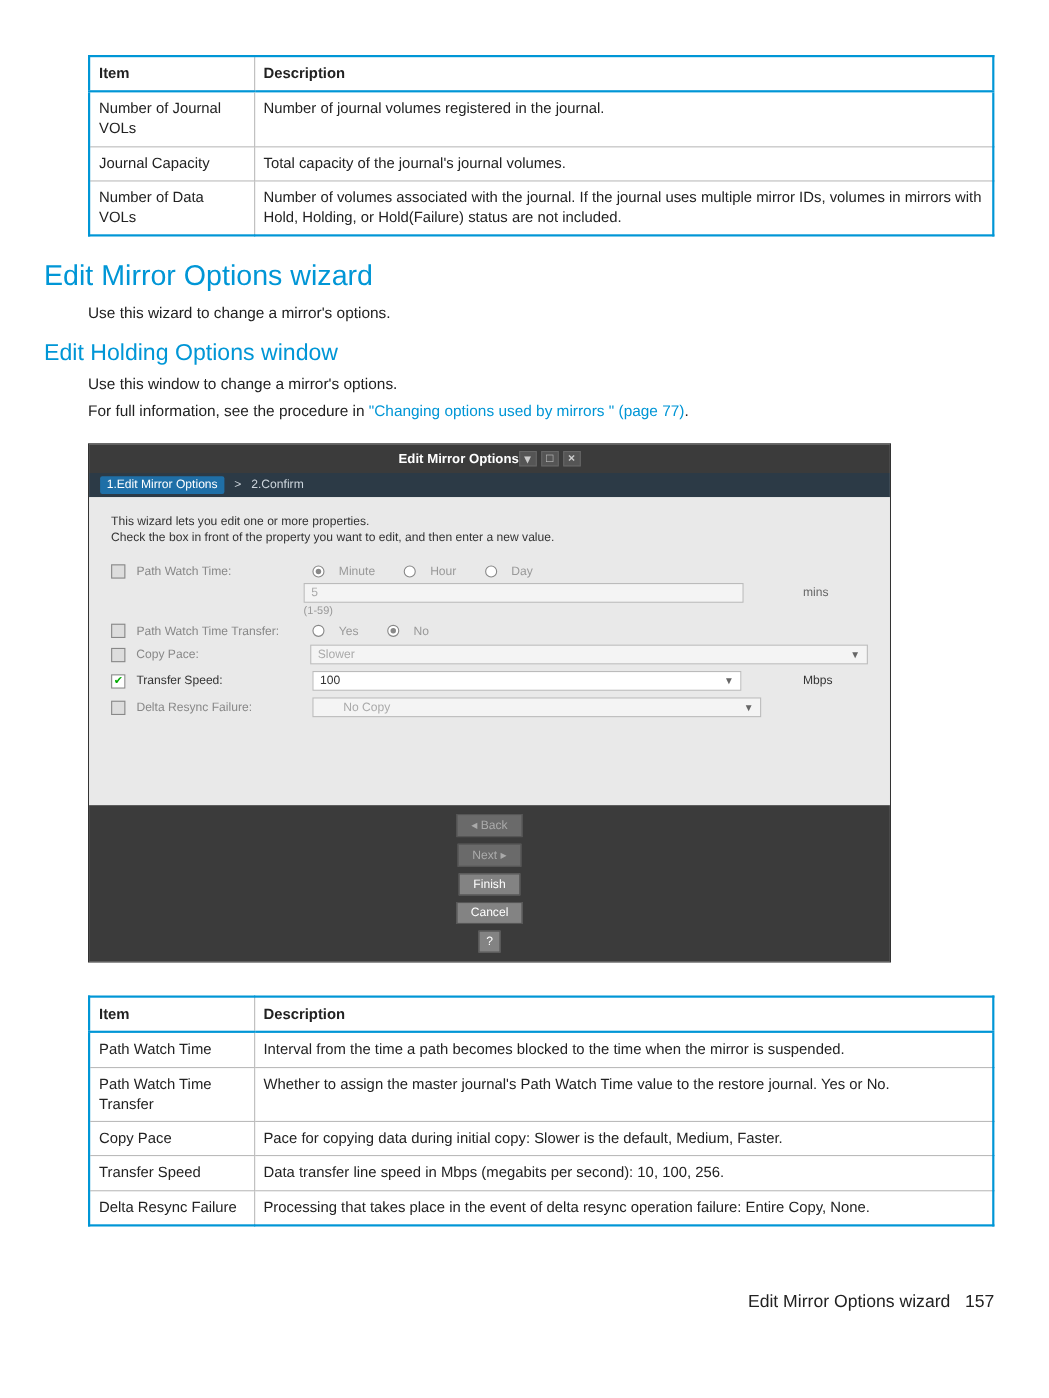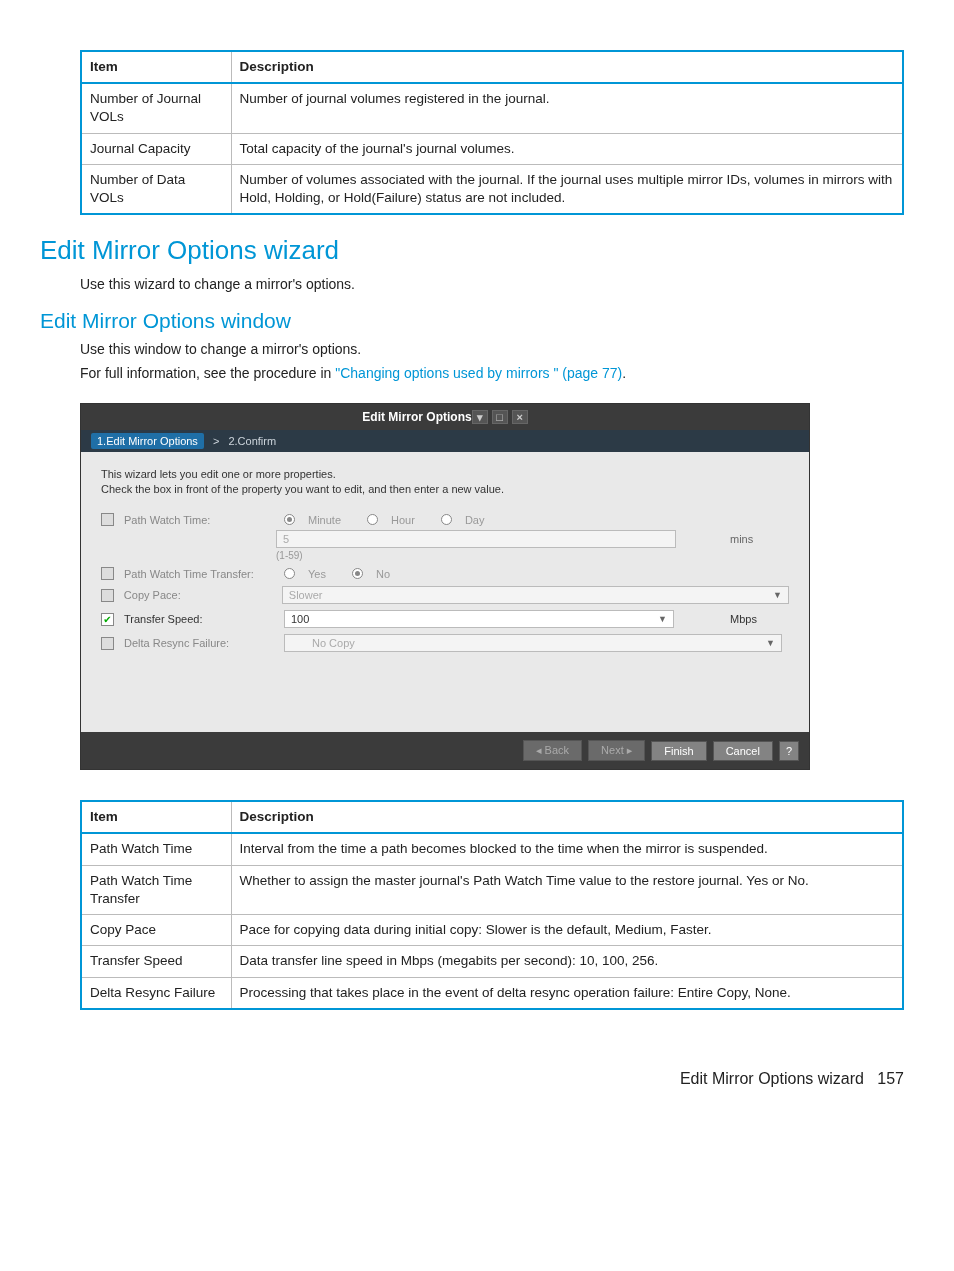--- a/index.html
+++ b/index.html
@@ -127,20 +127,21 @@
   .subrow { margin-left: 175px; display: flex; align-items: center; gap: 8px; margin-top: -2px; margin-bottom: 4px;}
   .hint { color: #999; font-size: 10px; }
   .unit { color: #666; margin-left: 6px; padding-left: 40px; }
   .wiz-foot {
     background: #3b3b3b;
     padding: 8px 10px;
     display: flex;
     justify-content: flex-end;
     gap: 6px;
     align-items: center;
+    flex-direction: column;
   }
   .btn {
     background: #838383; color: #fff;
     font-size: 11px; padding: 3px 12px;
     border: 1px solid #555;
   }
   .btn.disabled { background: #6a6a6a; color: #aaa; }
   .btn.help { padding: 3px 6px; }
 
   .footer {
@@ -174,21 +175,21 @@
       <tr>
           <td>Number of Data VOLs</td>
           <td>Number of volumes associated with the journal. If the journal uses multiple mirror IDs, volumes in mirrors with Hold, Holding, or Hold(Failure) status are not included.</td>
         </tr>
     </tbody>
   </table>
 
   <h1 class="section">Edit Mirror Options wizard</h1>
   <p class="para">Use this wizard to change a mirror's options.</p>
 
-  <h2 class="subsection">Edit Mirror Options window</h2>
+  <h2 class="subsection">Edit Holding Options window</h2>
   <p class="para">Use this window to change a mirror's options.</p>
   <p class="para">
     <span>For full information, see the procedure in </span><span class="link">"Changing options used by mirrors " (page 77)</span><span>.</span>
   </p>
 
   <div class="wizard">
     <div class="wiz-title">
       <span>Edit Mirror Options</span>
       <span class="icons">
         <span class="ic">▾</span>
@@ -247,21 +248,21 @@
         <span class="tf dd" style="width:390px;background:#fff;color:#333;">
           <span>100</span>
           <span class="arr">▼</span>
         </span>
         <span class="unit" style="color:#333;">Mbps</span>
       </div>
 
       <div class="form-row">
         <span class="cb disabled"></span>
         <span class="lbl">Delta Resync Failure:</span>
-        <span class="tf dd" style="width:498px;padding-left:27px;">
+        <span class="tf dd" style="width:408px;padding-left:27px;">
           <span>No Copy</span>
           <span class="arr">▼</span>
         </span>
       </div>
     </div>
     <div class="wiz-foot">
       <span class="btn disabled">◂ Back</span>
       <span class="btn disabled">Next ▸</span>
       <span class="btn">Finish</span>
       <span class="btn">Cancel</span>

